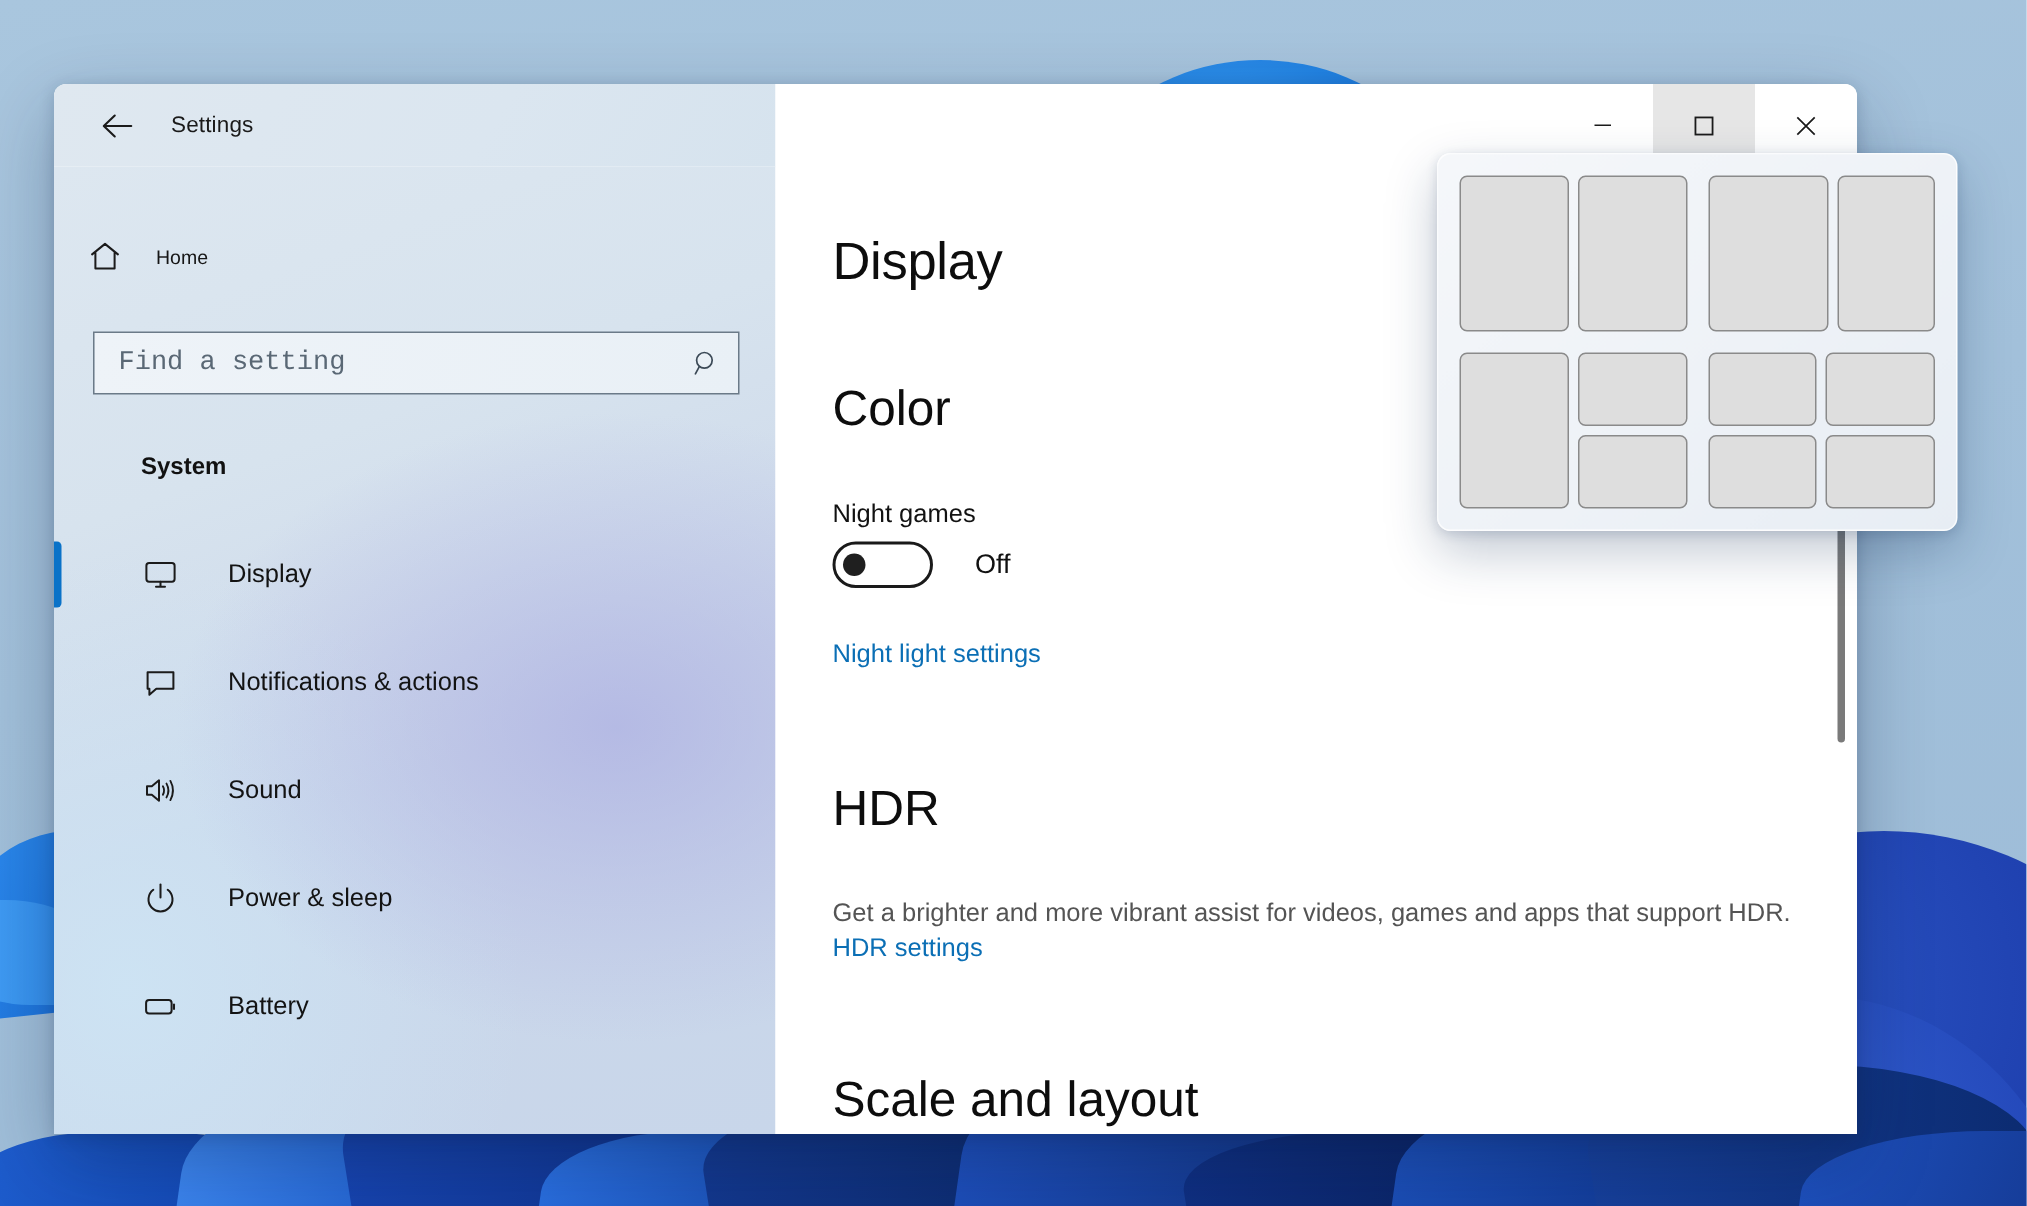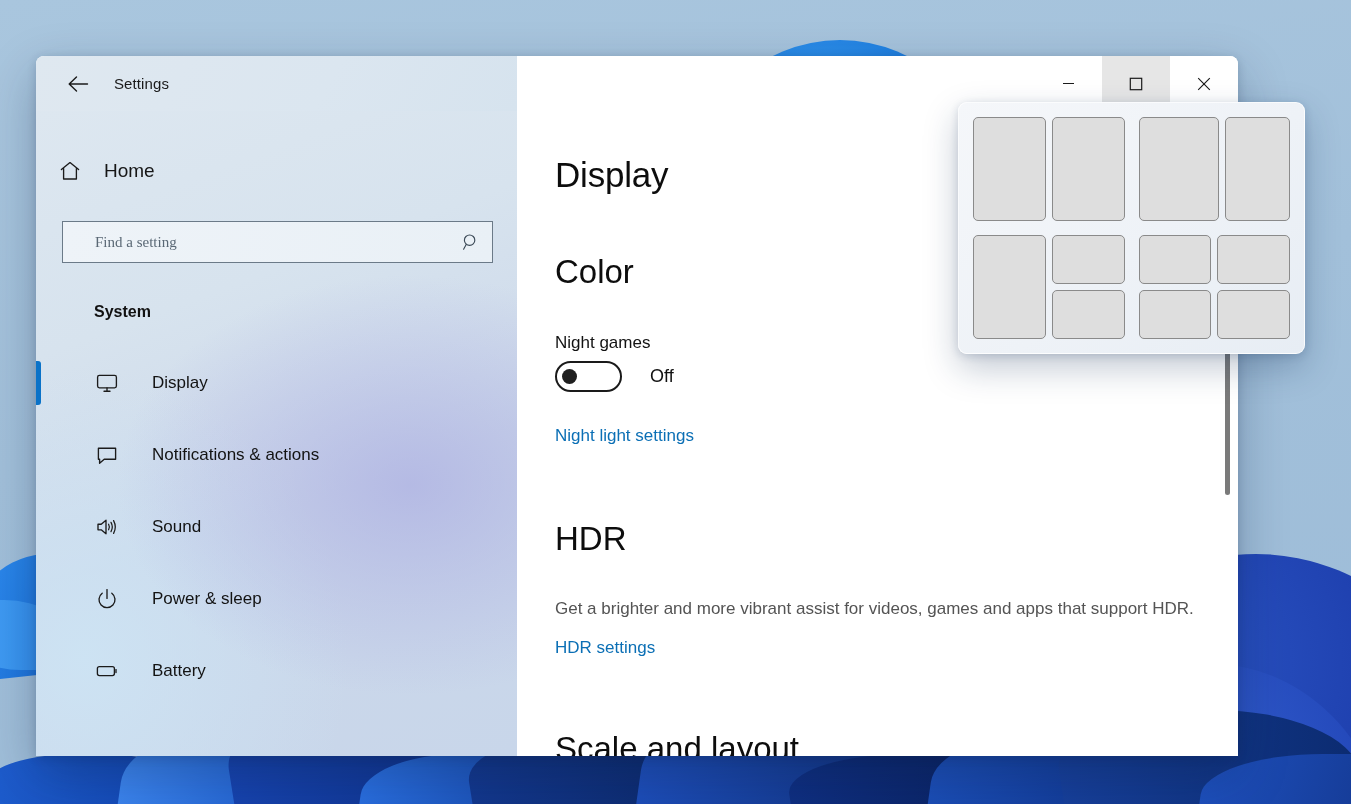--- a/index.html
+++ b/index.html
@@ -77,30 +77,30 @@
   
   #sidebar{
     width:481px; flex:0 0 481px; position:relative;
     background:
       radial-gradient(ellipse 420px 300px at 78% 58%, rgba(173,176,226,.75) 0%, rgba(173,176,226,0) 70%),
       radial-gradient(ellipse 380px 420px at 10% 85%, rgba(205,228,244,.9) 0%, rgba(205,228,244,0) 70%),
       linear-gradient(160deg,#dde7f0 0%, #d7e3ee 30%, #ccd8ea 60%, #c8d6ea 100%);
     overflow:hidden;
   }
   #home-row{ display:flex; align-items:center; height:48px; margin-top:36px; padding-left:22px; cursor:pointer; }
-  #home-label{ font-size:19px; color:#161616; margin-left:22px; }
+  #home-label{ font-size:13px; color:#161616; margin-left:22px; }
   #search-wrap{
     margin:26px 24px 0 26px; height:42px;
     background:linear-gradient(100deg,#eef3f8 0%, #e9f0f6 100%);
     border:1.6px solid #6b7a88;
     display:flex; align-items:center; padding:0 12px 0 16px; cursor:text;
   }
   #search-input{
     flex:1; border:none; outline:none; background:transparent;
-    font-family:Liberation Serif, serif; font-size:15px; color:#4d5a66;margin-left:16px;
+    font-family:Liberation Mono, monospace; font-size:18px; color:#4d5a66;
   }
   #search-input::placeholder{ color:#5a6875; }
   #system-heading{ margin:40px 0 0 58px; font-size:16px; font-weight:bold; color:#111; }
   #nav-list{ margin-top:26px; }
   .nav-item{
     height:72px; display:flex; align-items:center; padding-left:58px; position:relative; cursor:pointer;
   }
   .nav-item.selected::before{
     content:""; position:absolute; left:0; top:14px; bottom:14px; width:5px;
     background:#0a72c8; border-radius:0 3px 3px 0;
@@ -121,21 +121,21 @@
   #nightlight-toggle{
     width:67px;height:31px;border:2px solid #1a1a1a;border-radius:16px;
     background:#fff; display:flex; align-items:center; padding:0 5px; cursor:pointer;
   }
   #toggle-knob{ width:15px;height:15px;border-radius:50%;background:#1f1f1f; }
   #toggle-state{ margin-left:28px; font-size:18px; color:#111; }
   .link{ color:#0b6fb5; font-size:17px; cursor:pointer; display:inline-block; }
   #nightlight-settings{ margin-top:34px; }
   #hdr-heading{ margin-top:74px; }
   #hdr-desc{ margin-top:38px; font-size:17px; color:#545454; line-height:1.55; max-width:640px; }
-  #hdr-settings{ margin-top:16px; }
+  #hdr-settings{ }
   #scale-heading{ margin-top:72px; }
 
   
   #content-scrollbar{
     position:absolute; right:8px; top:48px; width:5px; height:336px;
     background:#7a7a7a; border-radius:3px; cursor:pointer;
   }
 
   
   #snap-flyout{

